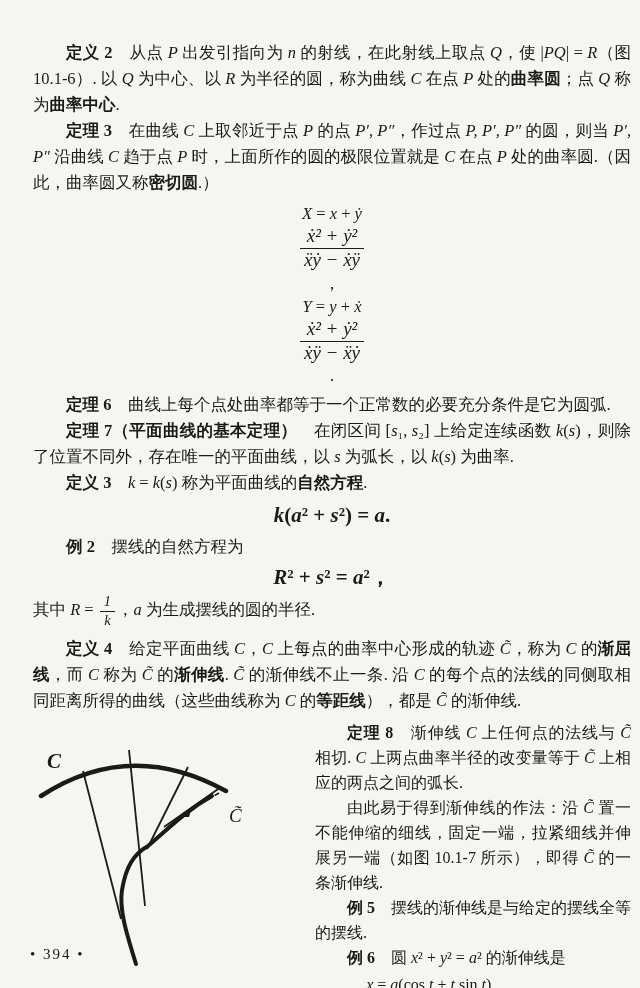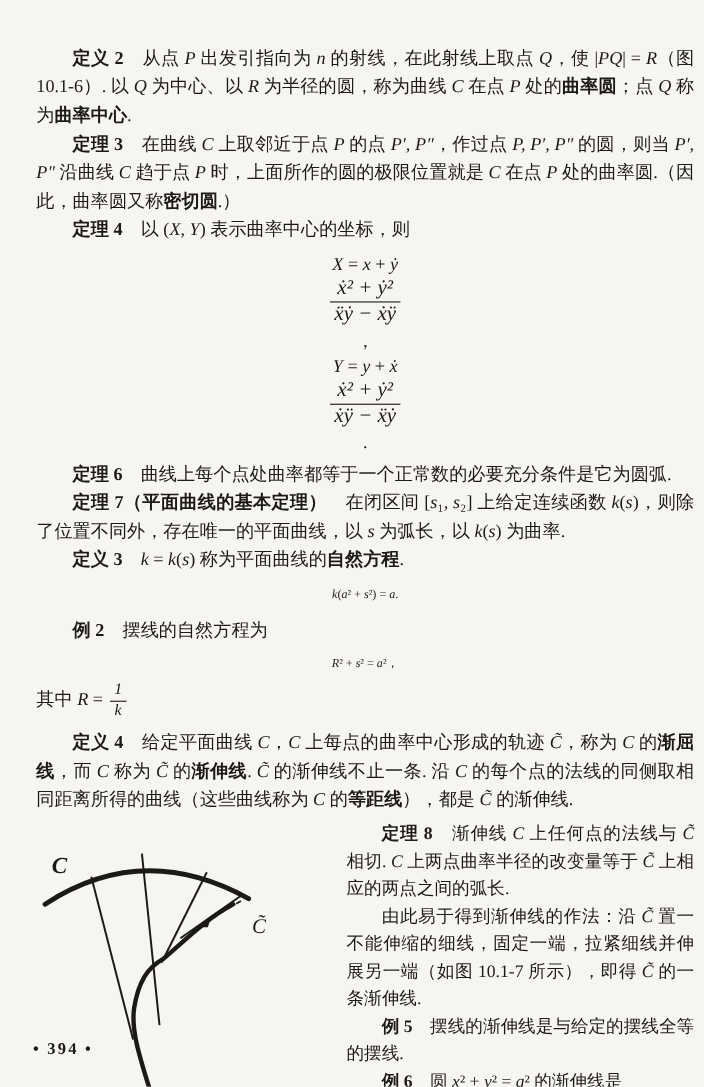--- a/index.html
+++ b/index.html
@@ -22,24 +22,25 @@
     font-size:16.5px;
     line-height:26px;
     text-align:justify;
     text-justify:inter-ideograph;
   }
   .indent{text-indent:2em;}
   .bold{font-weight:700;}
   .ital{font-style:italic;}
   .formula{
     margin:4px 0;
-    font-size:11px;
+    font-size:21px;
     line-height:26px;
     text-align:center;
     font-style:normal;
+    font-weight:bold;
   }
   .formula-big{
     margin:8px 0 6px 0;
     display:flex;
     justify-content:center;
     align-items:center;
     gap:2px;
     font-size:16.5px;
     flex-direction:column;
   }
@@ -80,36 +81,35 @@
     width:260px;
     margin-top:2px;
     font-size:16px;
     letter-spacing:2px;
     font-weight:700;
   }
   .page-number{
     position:absolute;
     left:30px;
     top:946px;
-    font-weight:700;
+    font-weight:400;
     font-size:15px;
     letter-spacing:2px;
   }
   svg text{font-family:"Liberation Serif","DejaVu Serif",serif;}
 </style>
 </head>
 <body>
 
 <div class="page">
 
   <p class="para indent"><span class="bold">定义 2</span><span>　从点 </span><span class="ital">P</span><span> 出发引指向为 </span><span class="ital">n</span><span> 的射线，在此射线上取点 </span><span class="ital">Q</span><span>，使 |</span><span class="ital">PQ</span><span>| = </span><span class="ital">R</span><span>（图10.1-6）. 以 </span><span class="ital">Q</span><span> 为中心、以 </span><span class="ital">R</span><span> 为半径的圆，称为曲线 </span><span class="ital">C</span><span> 在点 </span><span class="ital">P</span><span> 处的</span><span class="bold">曲率圆</span><span>；点 </span><span class="ital">Q</span><span> 称为</span><span class="bold">曲率中心</span><span>.</span></p>
 
   <p class="para indent"><span class="bold">定理 3</span><span>　在曲线 </span><span class="ital">C</span><span> 上取邻近于点 </span><span class="ital">P</span><span> 的点 </span><span class="ital">P′, P″</span><span>，作过点 </span><span class="ital">P, P′, P″</span><span> 的圆，则当 </span><span class="ital">P′, P″</span><span> 沿曲线 </span><span class="ital">C</span><span> 趋于点 </span><span class="ital">P</span><span> 时，上面所作的圆的极限位置就是 </span><span class="ital">C</span><span> 在点 </span><span class="ital">P</span><span> 处的曲率圆.（因此，曲率圆又称</span><span class="bold">密切圆</span><span>.）</span></p>
 
-  <p class="para indent"><span class="bold">定理 4</span><span>　以 (</span><span class="ital">X</span><span>, </span><span class="ital">Y</span><span>) 表示曲率中心的坐标，则</span></p>
 
   <div class="formula-big">
     <span><span class="ital">X</span><span> = </span><span class="ital">x</span><span> + </span><span class="ital">ẏ</span></span>
     <span class="frac">
       <span class="num">ẋ² + ẏ²</span>
       <span class="den">ẍẏ − ẋÿ</span>
     </span>
     <span>，</span>
     <span><span class="ital">Y</span><span> = </span><span class="ital">y</span><span> + </span><span class="ital">ẋ</span></span>
     <span class="frac">
@@ -127,21 +127,21 @@
   <p class="para indent"><span class="bold">定义 3</span><span>　</span><span class="ital">k</span><span> = </span><span class="ital">k</span><span>(</span><span class="ital">s</span><span>) 称为平面曲线的</span><span class="bold">自然方程</span><span>.</span></p>
 
 
   <div class="formula" style="margin:6px 0;"><span class="ital">k</span><span>(</span><span class="ital">a</span><span>² + </span><span class="ital">s</span><span>²) = </span><span class="ital">a</span><span>.</span></div>
 
   <p class="para indent"><span class="bold">例 2</span><span>　摆线的自然方程为</span></p>
 
   <div class="formula"><span class="ital">R</span><span>² + </span><span class="ital">s</span><span>² = </span><span class="ital">a</span><span>²，</span></div>
 
   <p class="para" style="margin-top:4px;">
-    <span><span>其中 </span><span class="ital">R</span><span> = </span></span><span class="frac small"><span class="num">1</span><span class="den">k</span></span>
+    <span><span>其中 </span><span class="ital">R</span><span> = </span></span><span class="frac small"><span class="num">1</span><span class="den">k</span></span><span><span>，</span><span class="ital">a</span><span> 为生成摆线的圆的半径.</span></span>
   </p>
 
   <p class="para indent" style="margin-top:8px;"><span class="bold">定义 4</span><span>　给定平面曲线 </span><span class="ital">C</span><span>，</span><span class="ital">C</span><span> 上每点的曲率中心形成的轨迹 </span><span class="ital">C̃</span><span>，称为 </span><span class="ital">C</span><span> 的</span><span class="bold">渐屈线</span><span>，而 </span><span class="ital">C</span><span> 称为 </span><span class="ital">C̃</span><span> 的</span><span class="bold">渐伸线</span><span>. </span><span class="ital">C̃</span><span> 的渐伸线不止一条. 沿 </span><span class="ital">C</span><span> 的每个点的法线的同侧取相同距离所得的曲线（这些曲线称为 </span><span class="ital">C</span><span> 的</span><span class="bold">等距线</span><span>），都是 </span><span class="ital">C̃</span><span> 的渐伸线.</span></p>
 
   <div class="bottom">
 
     <div class="fig-col">
       <svg width="270" height="250" viewBox="0 0 270 250">
 
         <path d="M 8,62 Q 97,4 193,57" fill="none" stroke="#1c1a16" stroke-width="4.5" stroke-linecap="round"></path>

